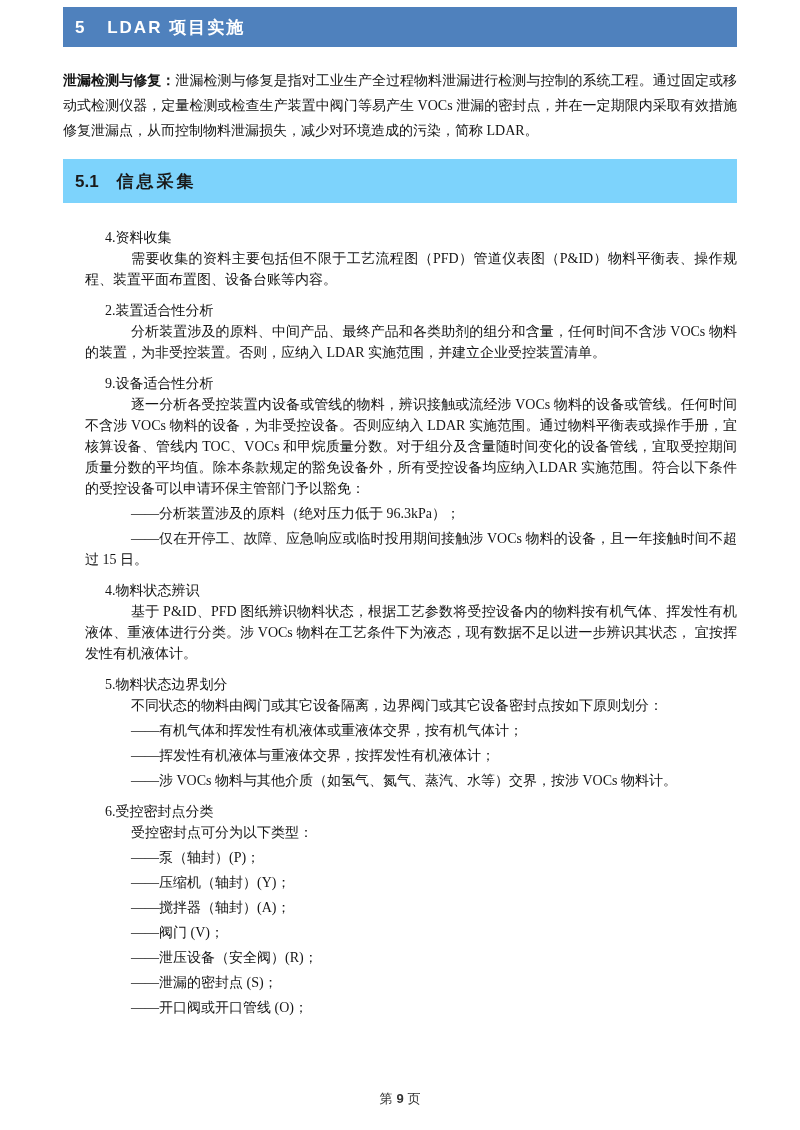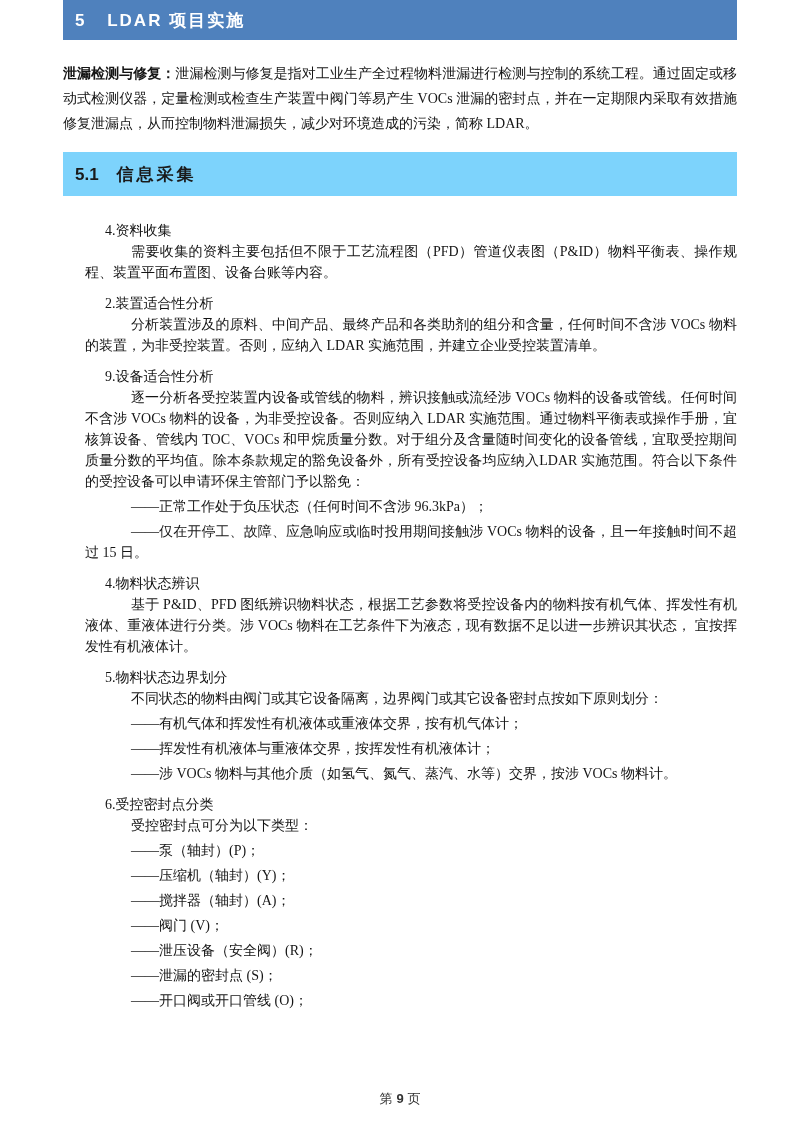--- a/index.html
+++ b/index.html
@@ -7,21 +7,21 @@
     position: relative;
     width: 800px;
     height: 1130px;
     margin: 0 auto;
     background: #ffffff;
     overflow: hidden;
     font-family: "Liberation Serif", "DejaVu Serif", serif;
     color: #141414;
   }
   .content {
-    margin: 0 63px;
+    margin: 7px 63px;
   }
   
   .banner {
     background: #4f81bd;
     color: #ffffff;
     font-family: "Liberation Sans", "DejaVu Sans", sans-serif;
     font-weight: bold;
     font-size: 17px;
     padding: 9px 12px 8px 12px;
     letter-spacing: 2px;
@@ -96,21 +96,21 @@
           <div class="item-heading">4.资料收集</div>
           <div class="para">需要收集的资料主要包括但不限于工艺流程图（PFD）管道仪表图（P&amp;ID）物料平衡表、操作规程、装置平面布置图、设备台账等内容。</div>
         </section>
         <section class="item">
           <div class="item-heading">2.装置适合性分析</div>
           <div class="para">分析装置涉及的原料、中间产品、最终产品和各类助剂的组分和含量，任何时间不含涉 VOCs 物料的装置，为非受控装置。否则，应纳入 LDAR 实施范围，并建立企业受控装置清单。</div>
         </section>
         <section class="item">
           <div class="item-heading">9.设备适合性分析</div>
           <div class="para">逐一分析各受控装置内设备或管线的物料，辨识接触或流经涉 VOCs 物料的设备或管线。任何时间不含涉 VOCs 物料的设备，为非受控设备。否则应纳入 LDAR 实施范围。通过物料平衡表或操作手册，宜核算设备、管线内 TOC、VOCs 和甲烷质量分数。对于组分及含量随时间变化的设备管线，宜取受控期间质量分数的平均值。除本条款规定的豁免设备外，所有受控设备均应纳入LDAR 实施范围。符合以下条件的受控设备可以申请环保主管部门予以豁免：</div>
-          <div class="para bullet">——正常工作处于负压状态（任何时间不含涉 96.3kPa）；</div>
+          <div class="para bullet">——分析装置涉及的原料（绝对压力低于 96.3kPa）；</div>
           <div class="para bullet">——仅在开停工、故障、应急响应或临时投用期间接触涉 VOCs 物料的设备，且一年接触时间不超过 15 日。</div>
         </section>
         <section class="item">
           <div class="item-heading">4.物料状态辨识</div>
           <div class="para">基于 P&amp;ID、PFD 图纸辨识物料状态，根据工艺参数将受控设备内的物料按有机气体、挥发性有机液体、重液体进行分类。涉 VOCs 物料在工艺条件下为液态，现有数据不足以进一步辨识其状态， 宜按挥发性有机液体计。</div>
         </section>
         <section class="item">
           <div class="item-heading">5.物料状态边界划分</div>
           <div class="para">不同状态的物料由阀门或其它设备隔离，边界阀门或其它设备密封点按如下原则划分：</div>
           <div class="para bullet">——有机气体和挥发性有机液体或重液体交界，按有机气体计；</div>

